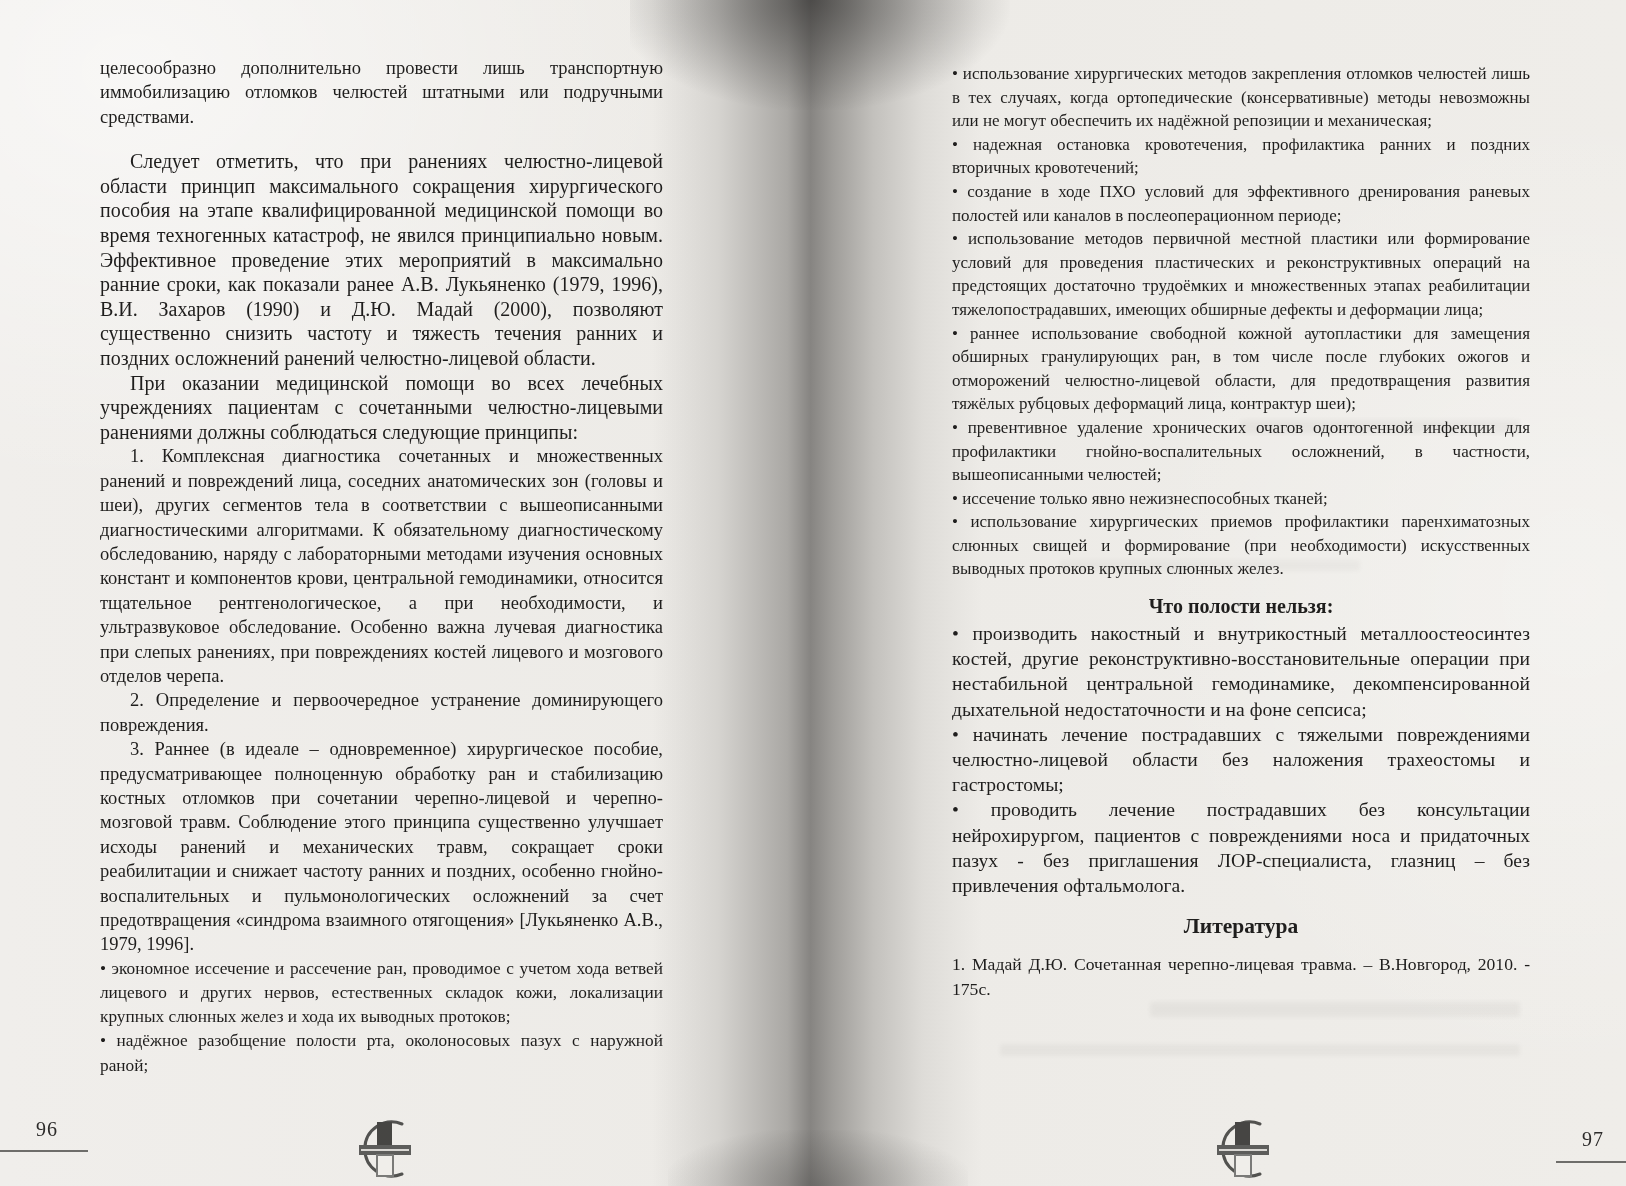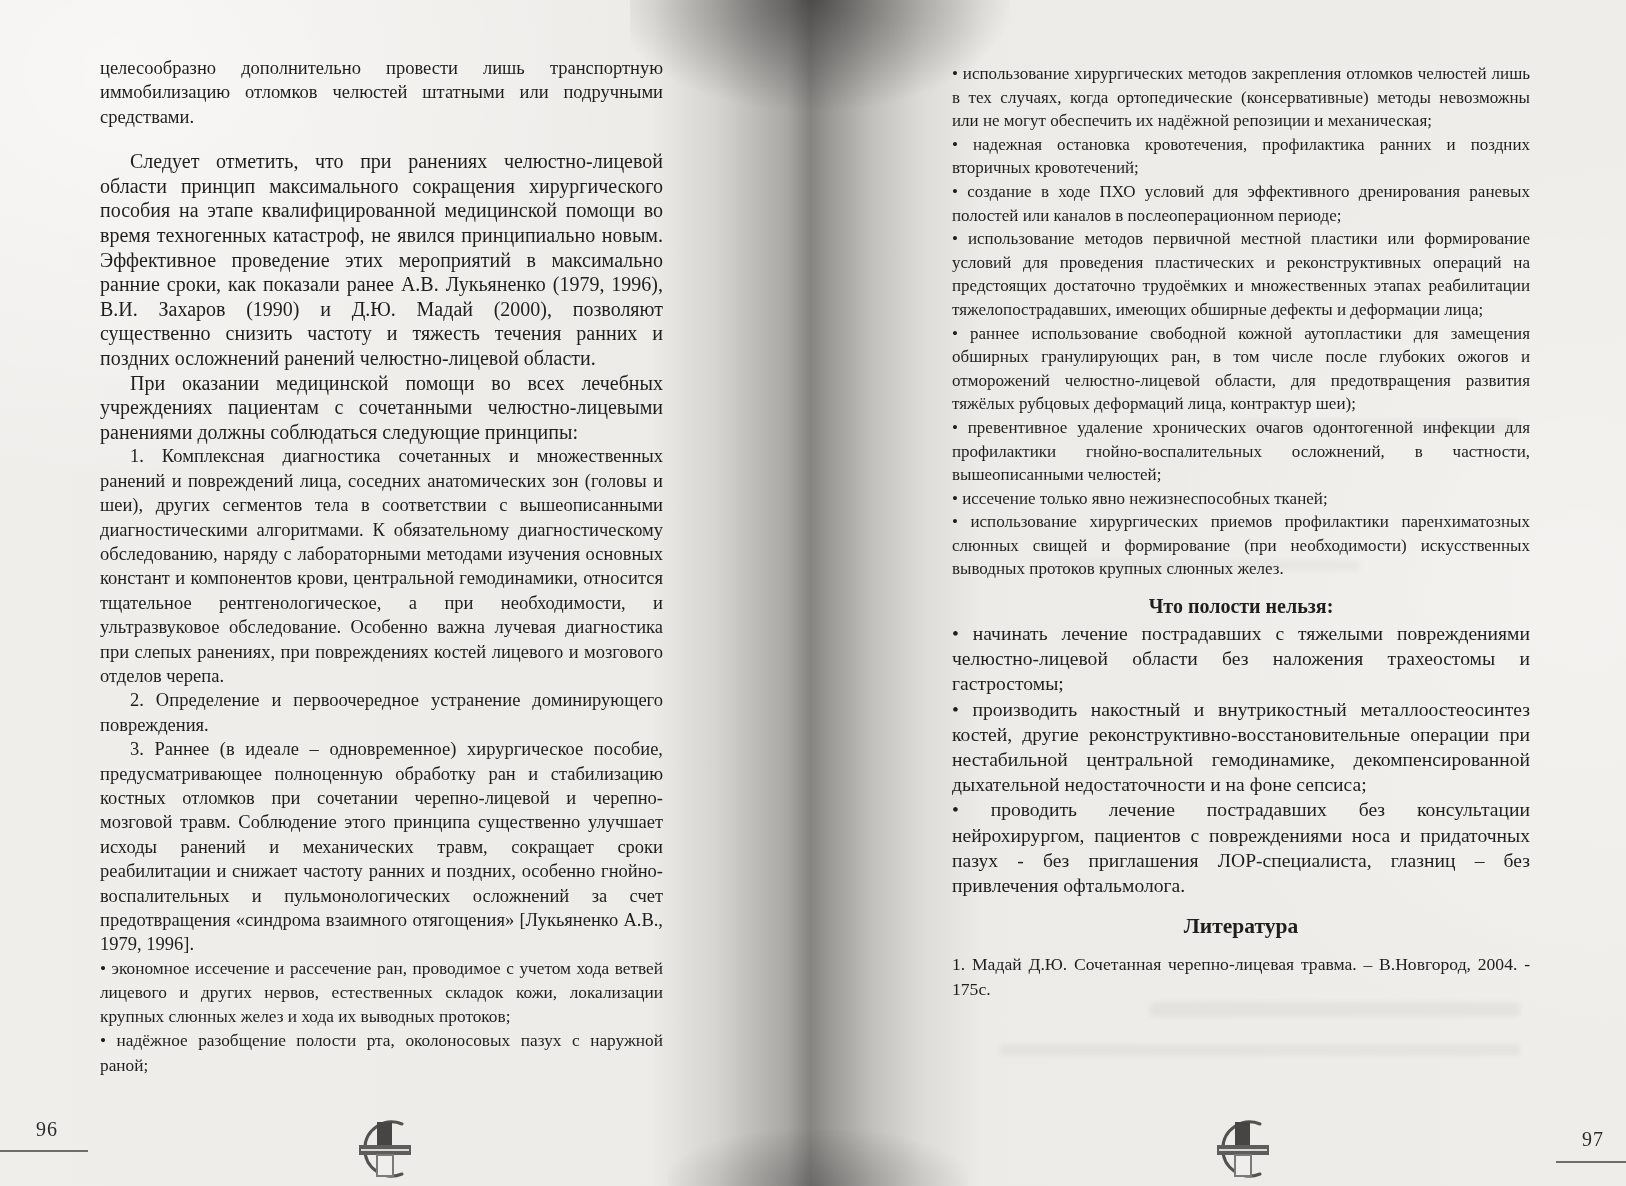--- a/index.html
+++ b/index.html
@@ -96,26 +96,26 @@
     <p class="rb">• использование хирургических методов закрепления отломков челюстей лишь в тех случаях, когда ортопедические (консервативные) методы невозможны или не могут обеспечить их надёжной репозиции и механическая;</p>
     <p class="rb">• надежная остановка кровотечения, профилактика ранних и поздних вторичных кровотечений;</p>
     <p class="rb">• создание в ходе ПХО условий для эффективного дренирования раневых полостей или каналов в послеоперационном периоде;</p>
     <p class="rb">• использование методов первичной местной пластики или формирование условий для проведения пластических и реконструктивных операций на предстоящих достаточно трудоёмких и множественных этапах реабилитации тяжелопострадавших, имеющих обширные  дефекты и деформации лица;</p>
     <p class="rb">• раннее использование свободной кожной аутопластики для замещения обширных гранулирующих ран, в том числе после глубоких ожогов и отморожений челюстно-лицевой области, для предотвращения развития тяжёлых рубцовых деформаций лица, контрактур шеи);</p>
     <p class="rb">• превентивное удаление хронических очагов одонтогенной инфекции для профилактики гнойно-воспалительных осложнений, в частности, вышеописанными челюстей;</p>
     <p class="rb">• иссечение только явно нежизнеспособных тканей;</p>
     <p class="rb">• использование хирургических приемов профилактики паренхиматозных слюнных свищей и формирование (при необходимости) искусственных выводных протоков крупных слюнных желез.</p>
 
     <p class="h-center">Что полости нельзя:</p>
+    <p class="fb">• производить накостный и внутрикостный металлоостеосинтез костей, другие реконструктивно-восстановительные операции при нестабильной центральной гемодинамике, декомпенсированной дыхательной недостаточности и на фоне сепсиса;</p>
     <p class="fb">• начинать лечение пострадавших с тяжелыми повреждениями челюстно-лицевой области без наложения трахеостомы и гастростомы;</p>
-    <p class="fb">• производить накостный и внутрикостный металлоостеосинтез костей, другие реконструктивно-восстановительные операции при нестабильной центральной гемодинамике, декомпенсированной дыхательной недостаточности и на фоне сепсиса;</p>
     <p class="fb">• проводить лечение пострадавших без консультации нейрохирургом, пациентов с повреждениями носа и придаточных пазух - без приглашения ЛОР-специалиста, глазниц – без привлечения офтальмолога.</p>
 
     <p class="h-lit">Литература</p>
-    <p class="ref">1. Мадай Д.Ю. Сочетанная черепно-лицевая травма. – В.Новгород, 2004. - 175с.</p>
+    <p class="ref">1. Мадай Д.Ю. Сочетанная черепно-лицевая травма. – В.Новгород, 2010. - 175с.</p>
   </div>
 
   <div class="pagenum" id="pn-left">96</div>
   <div class="pagerule" id="rule-left"></div>
   <div class="pagenum" id="pn-right">97</div>
   <div class="pagerule" id="rule-right"></div>
 
   <svg class="stamp" id="stamp-left" viewBox="0 0 66 64">
     <path d="M 52 8 A 27 27 0 1 0 52 58" fill="none" stroke="#3d3d3b" stroke-width="3" stroke-linecap="round"></path>
     <rect x="27" y="6" width="15" height="24" fill="#2f2f2d"></rect>

